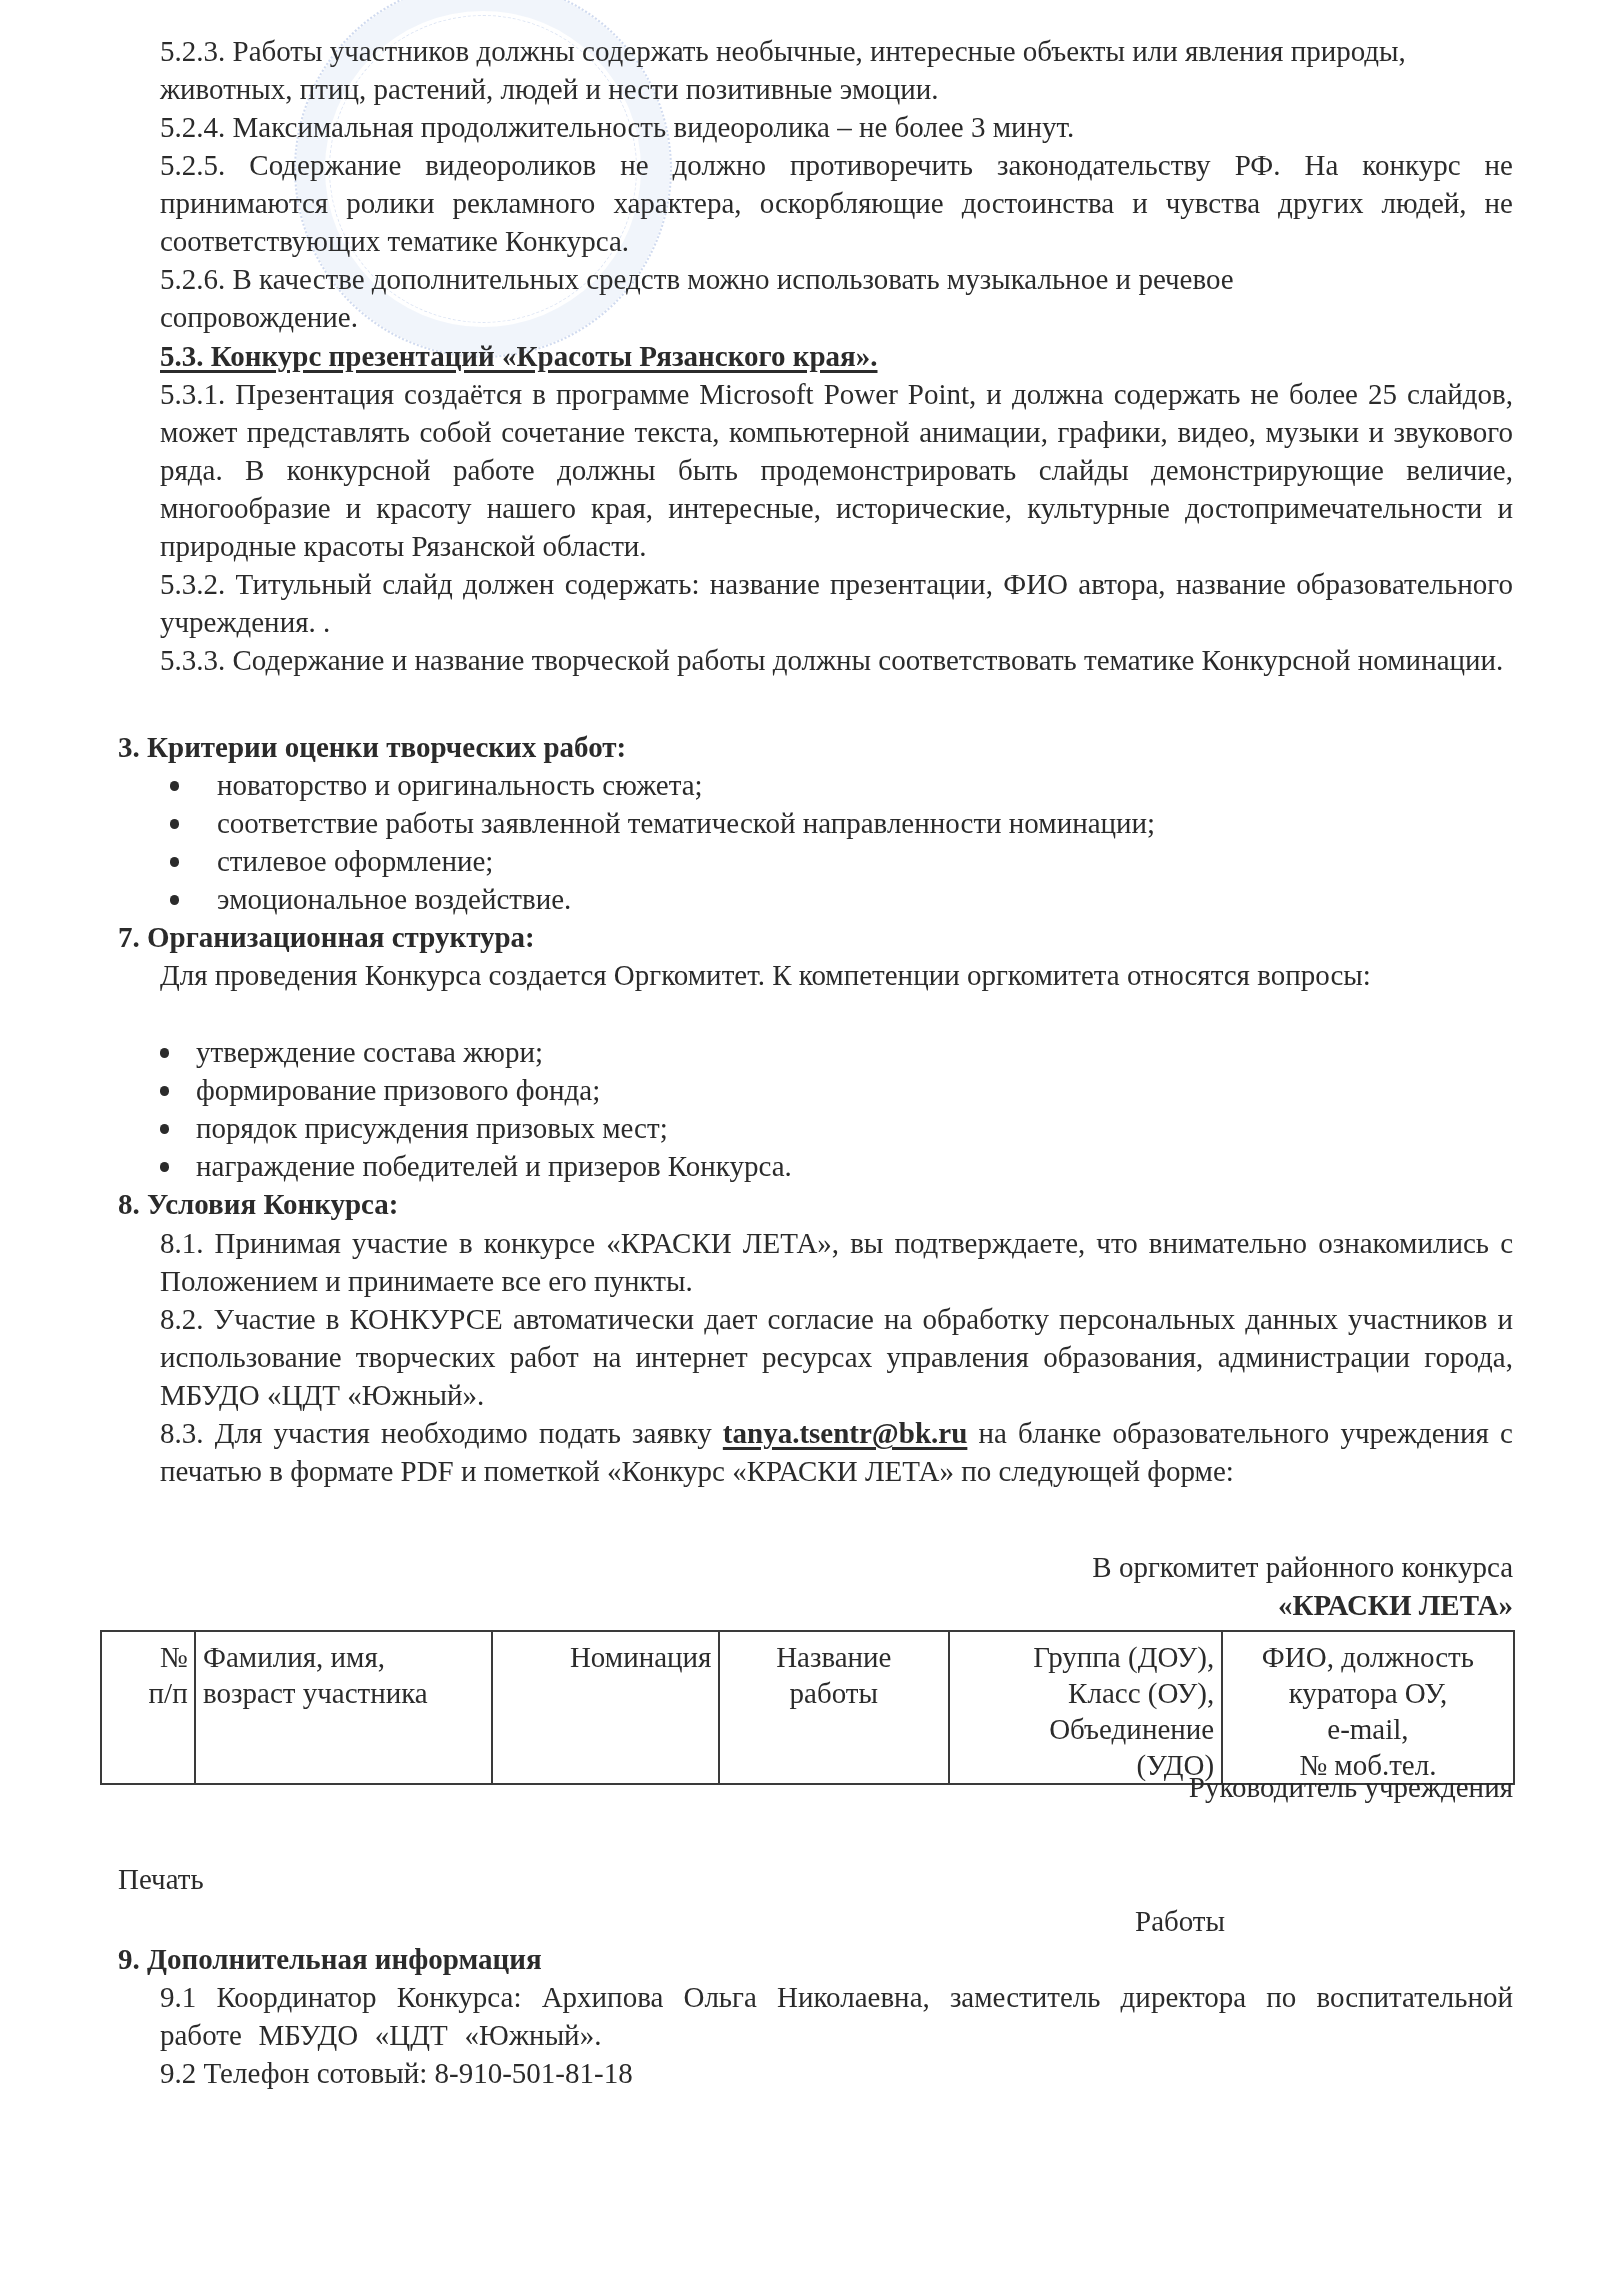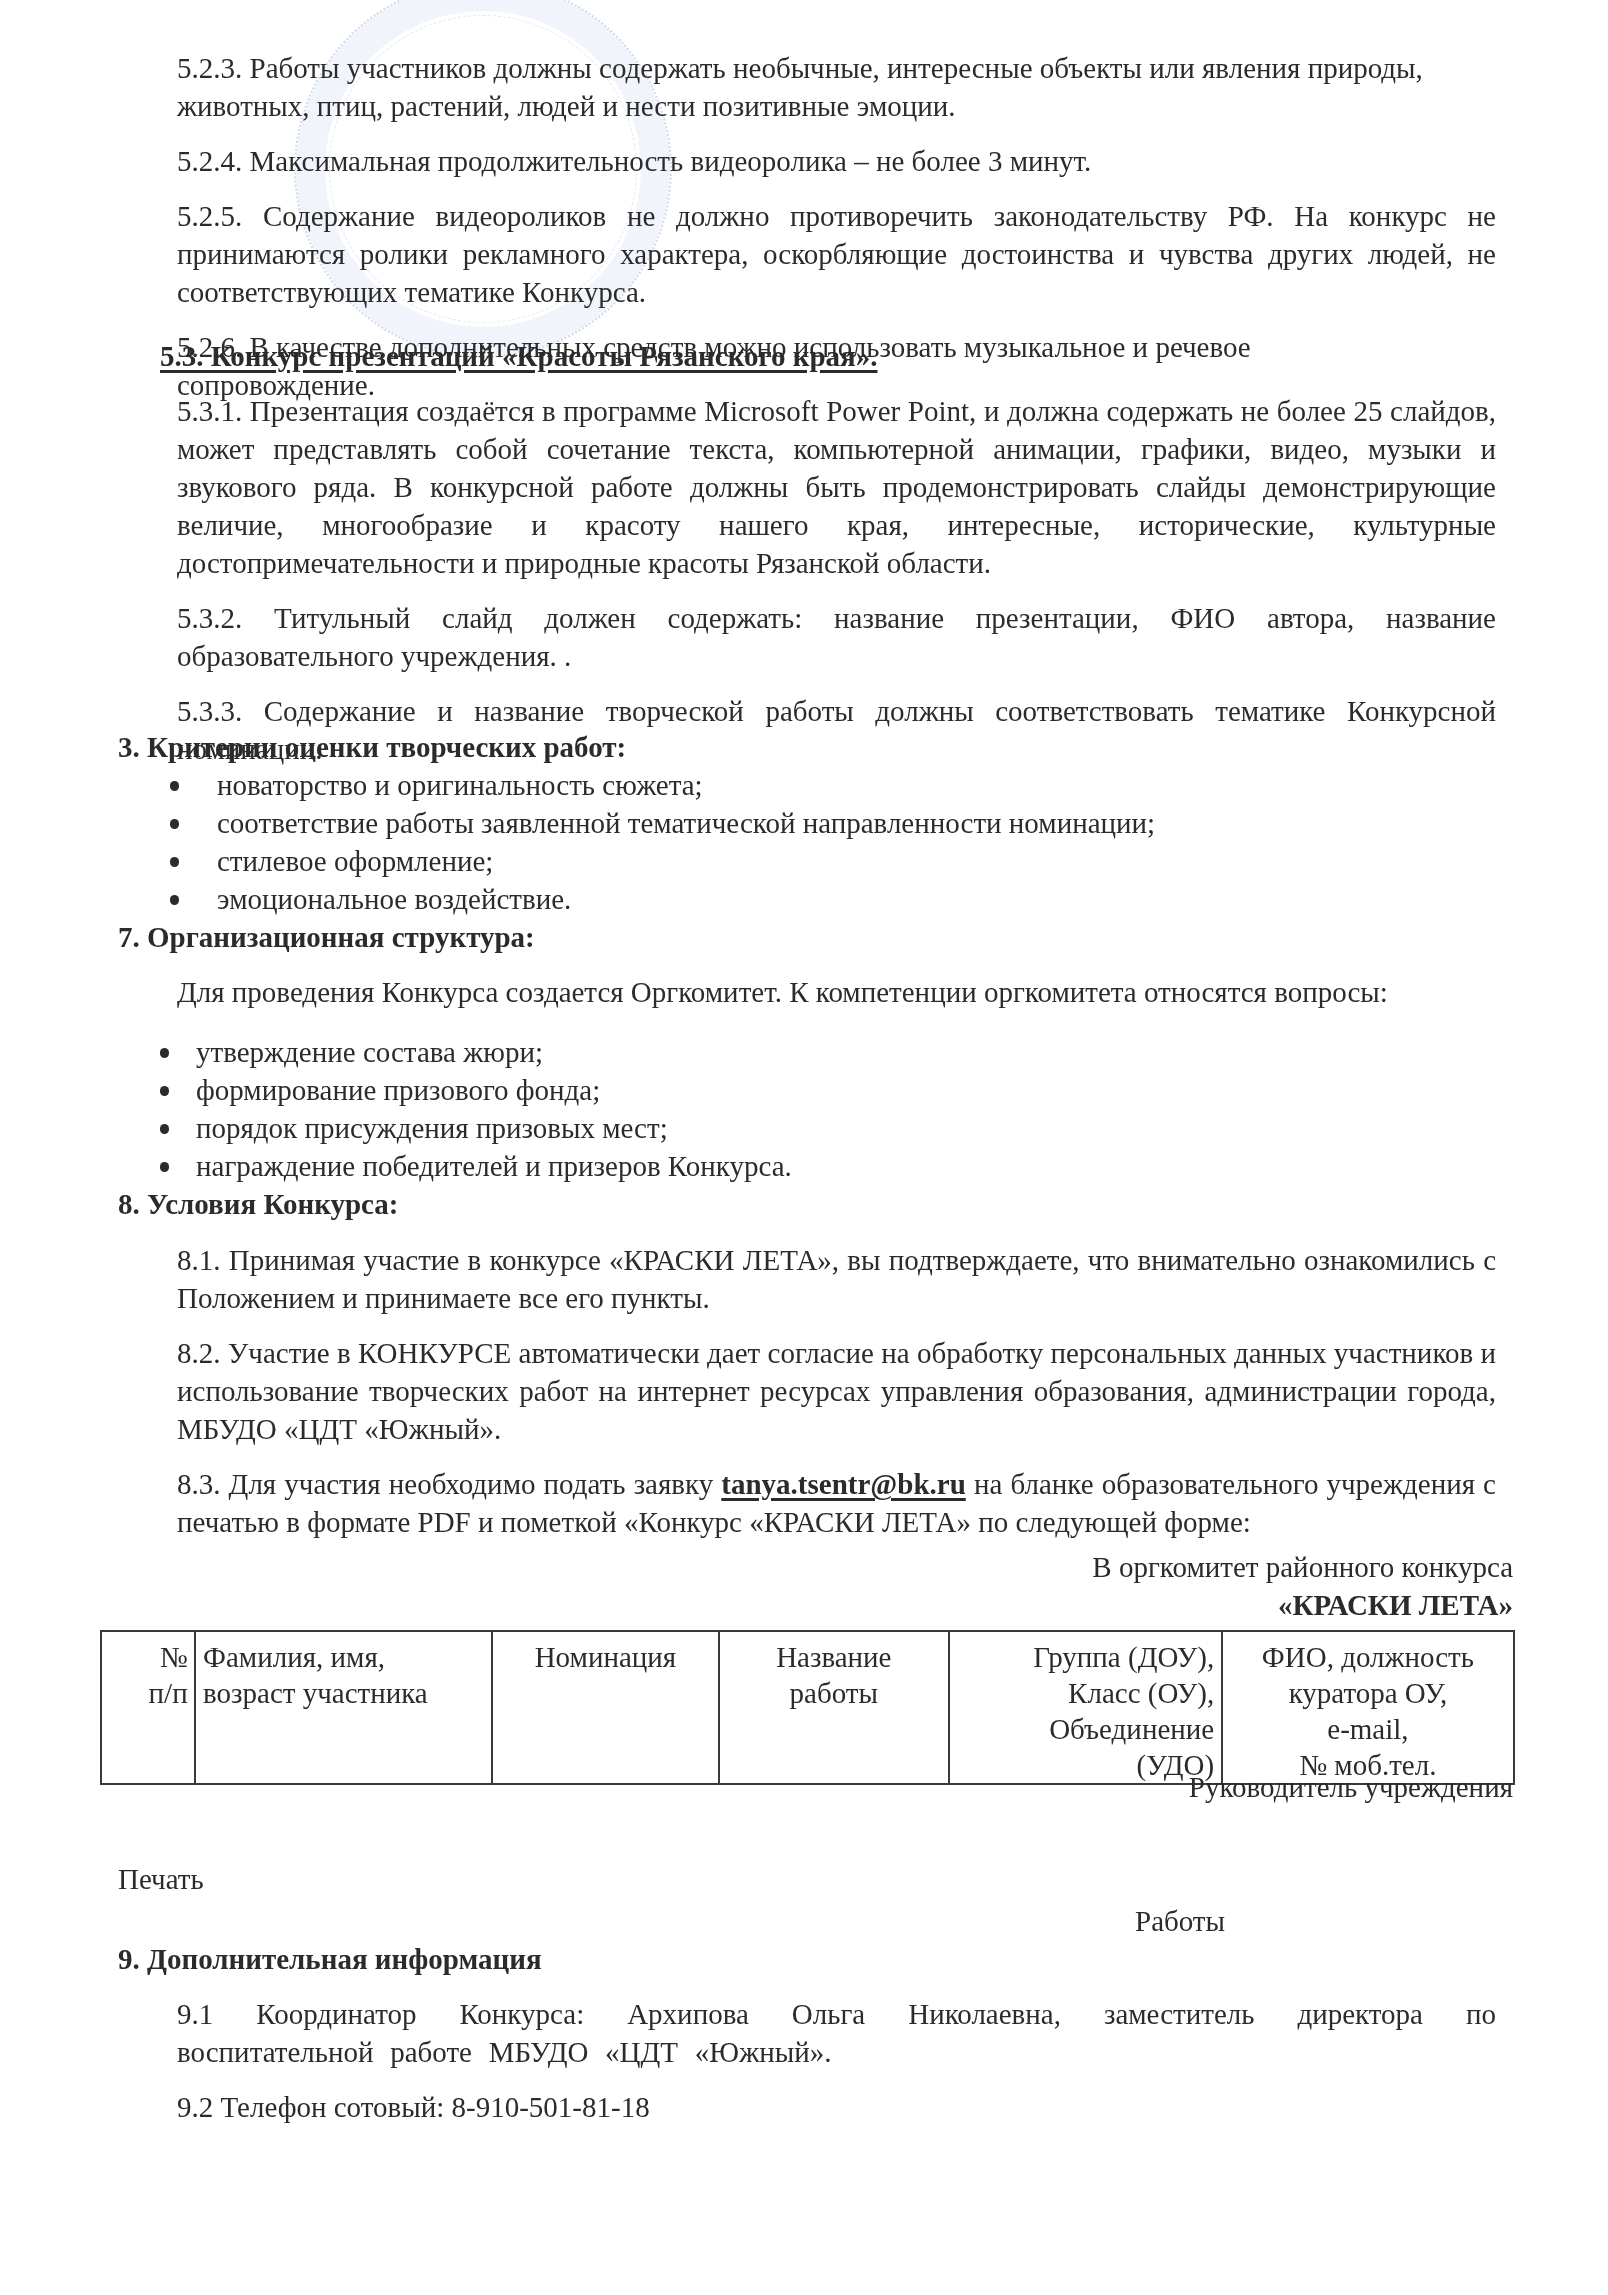--- a/index.html
+++ b/index.html
@@ -5,21 +5,21 @@
   html, body { margin:0; padding:0; background:#ffffff; }
   body { width:1609px; height:2295px; position:relative; overflow:hidden;
          font-family:"Liberation Serif", serif; color:#2b2b2b; }
   .page { position:absolute; left:0; top:0; width:1609px; height:2295px; }
   .stamp { position:absolute; left:294px; top:-20px; width:374px; height:374px;
            border-radius:50%; border:2px dotted rgba(120,150,210,0.35);
            box-shadow: inset 0 0 0 27px rgba(255,255,255,0), inset 0 0 0 29px rgba(140,170,220,0.12); }
   .stamp-inner { position:absolute; left:33px; top:33px; right:33px; bottom:33px; border-radius:50%;
            border:1.3px dashed rgba(120,150,210,0.25); }
   .block { position:absolute; left:160px; width:1353px; font-size:29px; line-height:38px; }
-  .p { margin:17px; text-align:justify; text-align-last:left; }
+  .p { margin:0; text-align:justify; text-align-last:left; }
   .p.nojust { text-align:left; }
   .h { position:absolute; left:118px; font-size:29px; line-height:38px; font-weight:bold; }
   .u { text-decoration:underline; text-decoration-thickness:2.7px; text-underline-offset:4px; }
   .bold { font-weight:bold; }
   .bul { position:relative; height:38px; font-size:29px; line-height:38px; }
   .bul .dot { position:absolute; width:9.4px; height:9.4px; border-radius:50%; background:#2b2b2b; top:15.4px; }
   .bul .txt { position:absolute; white-space:nowrap; }
   .right { position:absolute; right:96px; text-align:right; font-size:29px; line-height:38px; white-space:nowrap; }
   table.form { position:absolute; left:100px; top:1630px; width:1415px; height:155px;
                border-collapse:collapse; font-size:29px; line-height:36px; }
@@ -107,21 +107,21 @@
     <tbody>
         <tr>
       <td style="width:79px; text-align:right;">
         <div>№</div>
         <div>п/п</div>
       </td>
       <td style="width:281px; text-align:left;">
         <div>Фамилия, имя,</div>
         <div>возраст участника</div>
       </td>
-      <td style="width:212px; text-align:center;">
+      <td style="width:212px; text-align:right;">
         <div>Номинация</div>
       </td>
       <td style="width:214px; text-align:center;">
         <div>Название</div>
         <div>работы</div>
       </td>
       <td style="width:258px; text-align:right;margin-top:32px;">
         <div>Группа (ДОУ),</div>
         <div>Класс (ОУ),</div>
         <div>Объединение</div>

